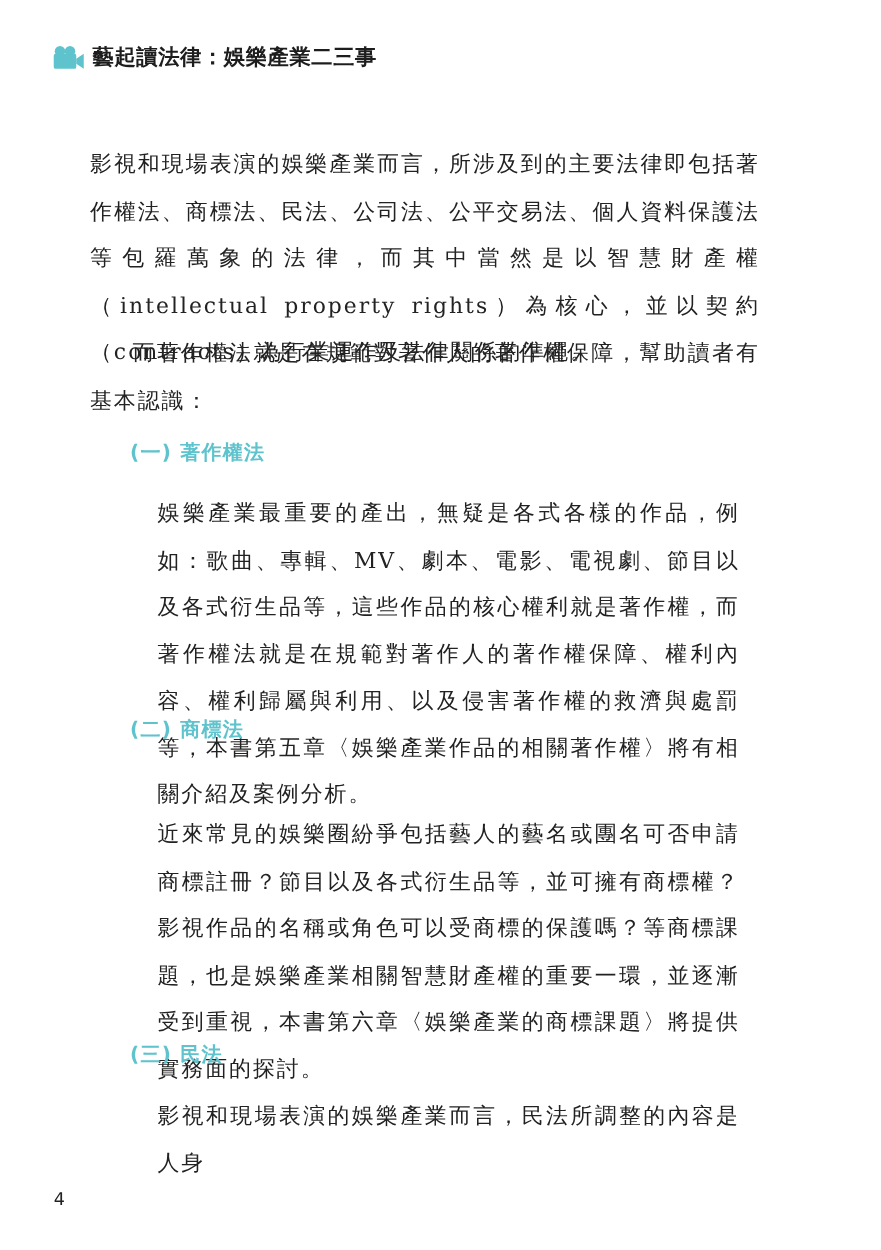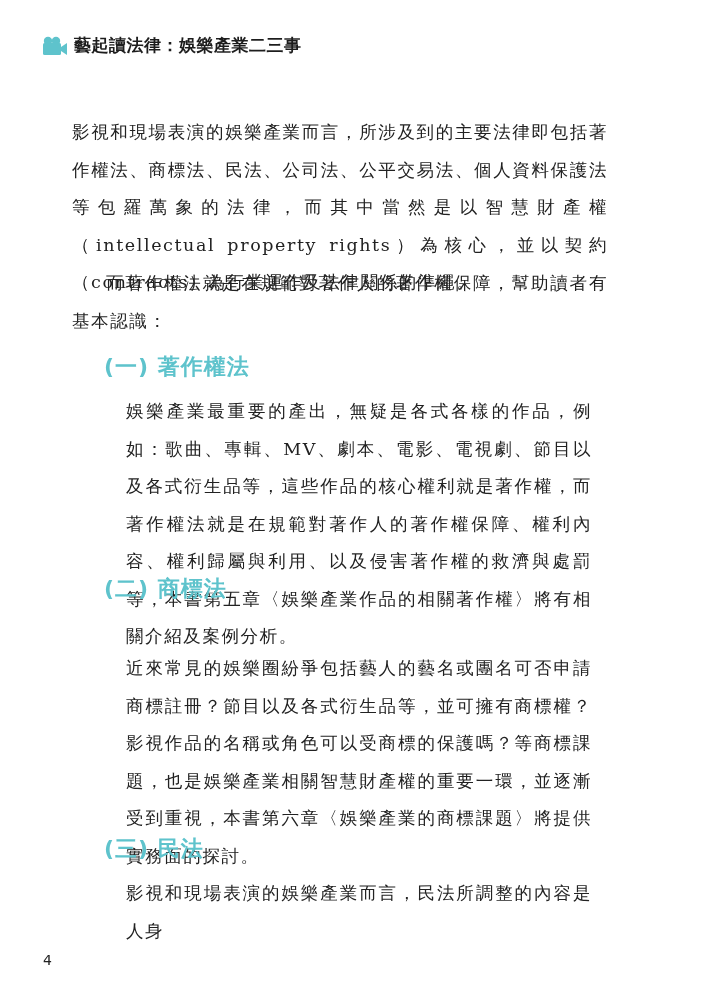--- a/index.html
+++ b/index.html
@@ -20,21 +20,21 @@
   .para {
     position: absolute; margin: 0;
     font-size: 17.5px; line-height: 37.5px; letter-spacing: 1.6px;
     text-align: justify; text-align-last: left;
   }
   .p-intro { left: 72px; top: 114px; width: 536px; }
   .p-lead { left: 72px; top: 265px; width: 536px; text-indent: 34px; }
   .section-head {
     position: absolute; left: 104px;
     font-family: "DejaVu Sans", "Liberation Sans", sans-serif;
-    font-size: 22px; font-weight: bold; color: #5ec3cc; letter-spacing: 1px;
+    font-size: 16px; font-weight: bold; color: #5ec3cc; letter-spacing: 1px;
   }
   .h1 { top: 352px; }
   .h2 { top: 574px; }
   .h3 { top: 834px; }
   .sec-body { left: 126px; width: 466px; }
   .b1 { top: 393px; }
   .b2 { top: 650px; }
   .b3 { top: 875px; }
   .page-num {
     position: absolute; left: 43px; top: 952px;

